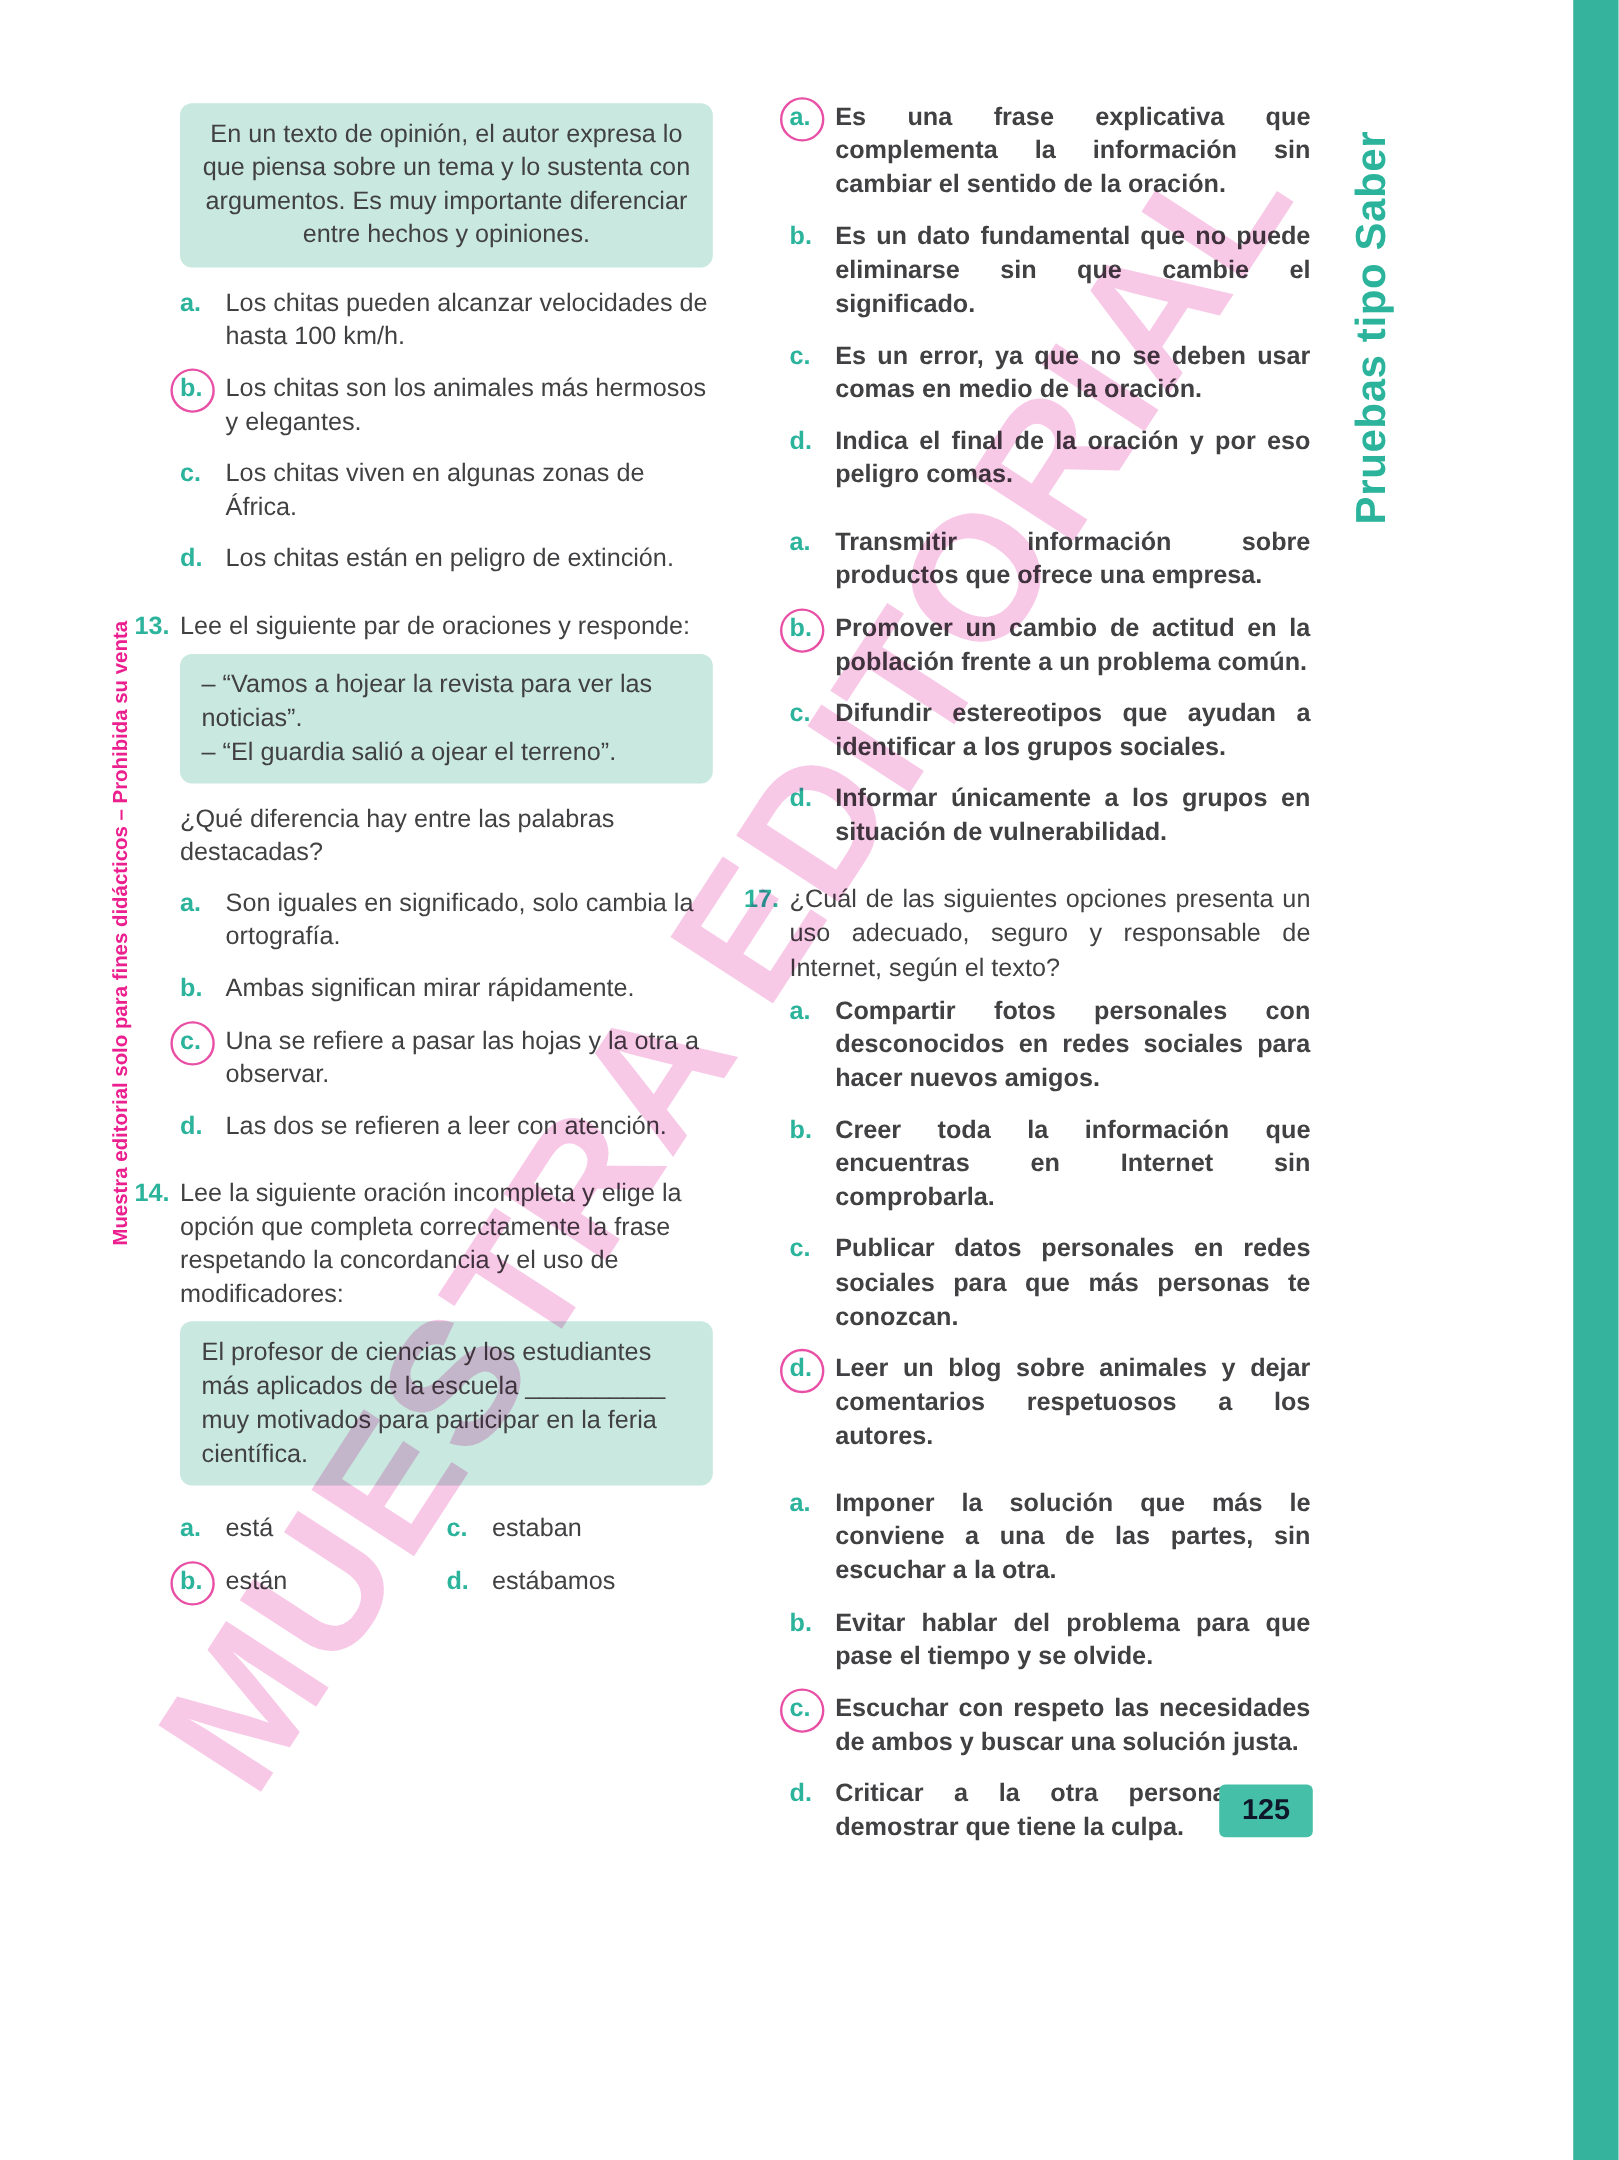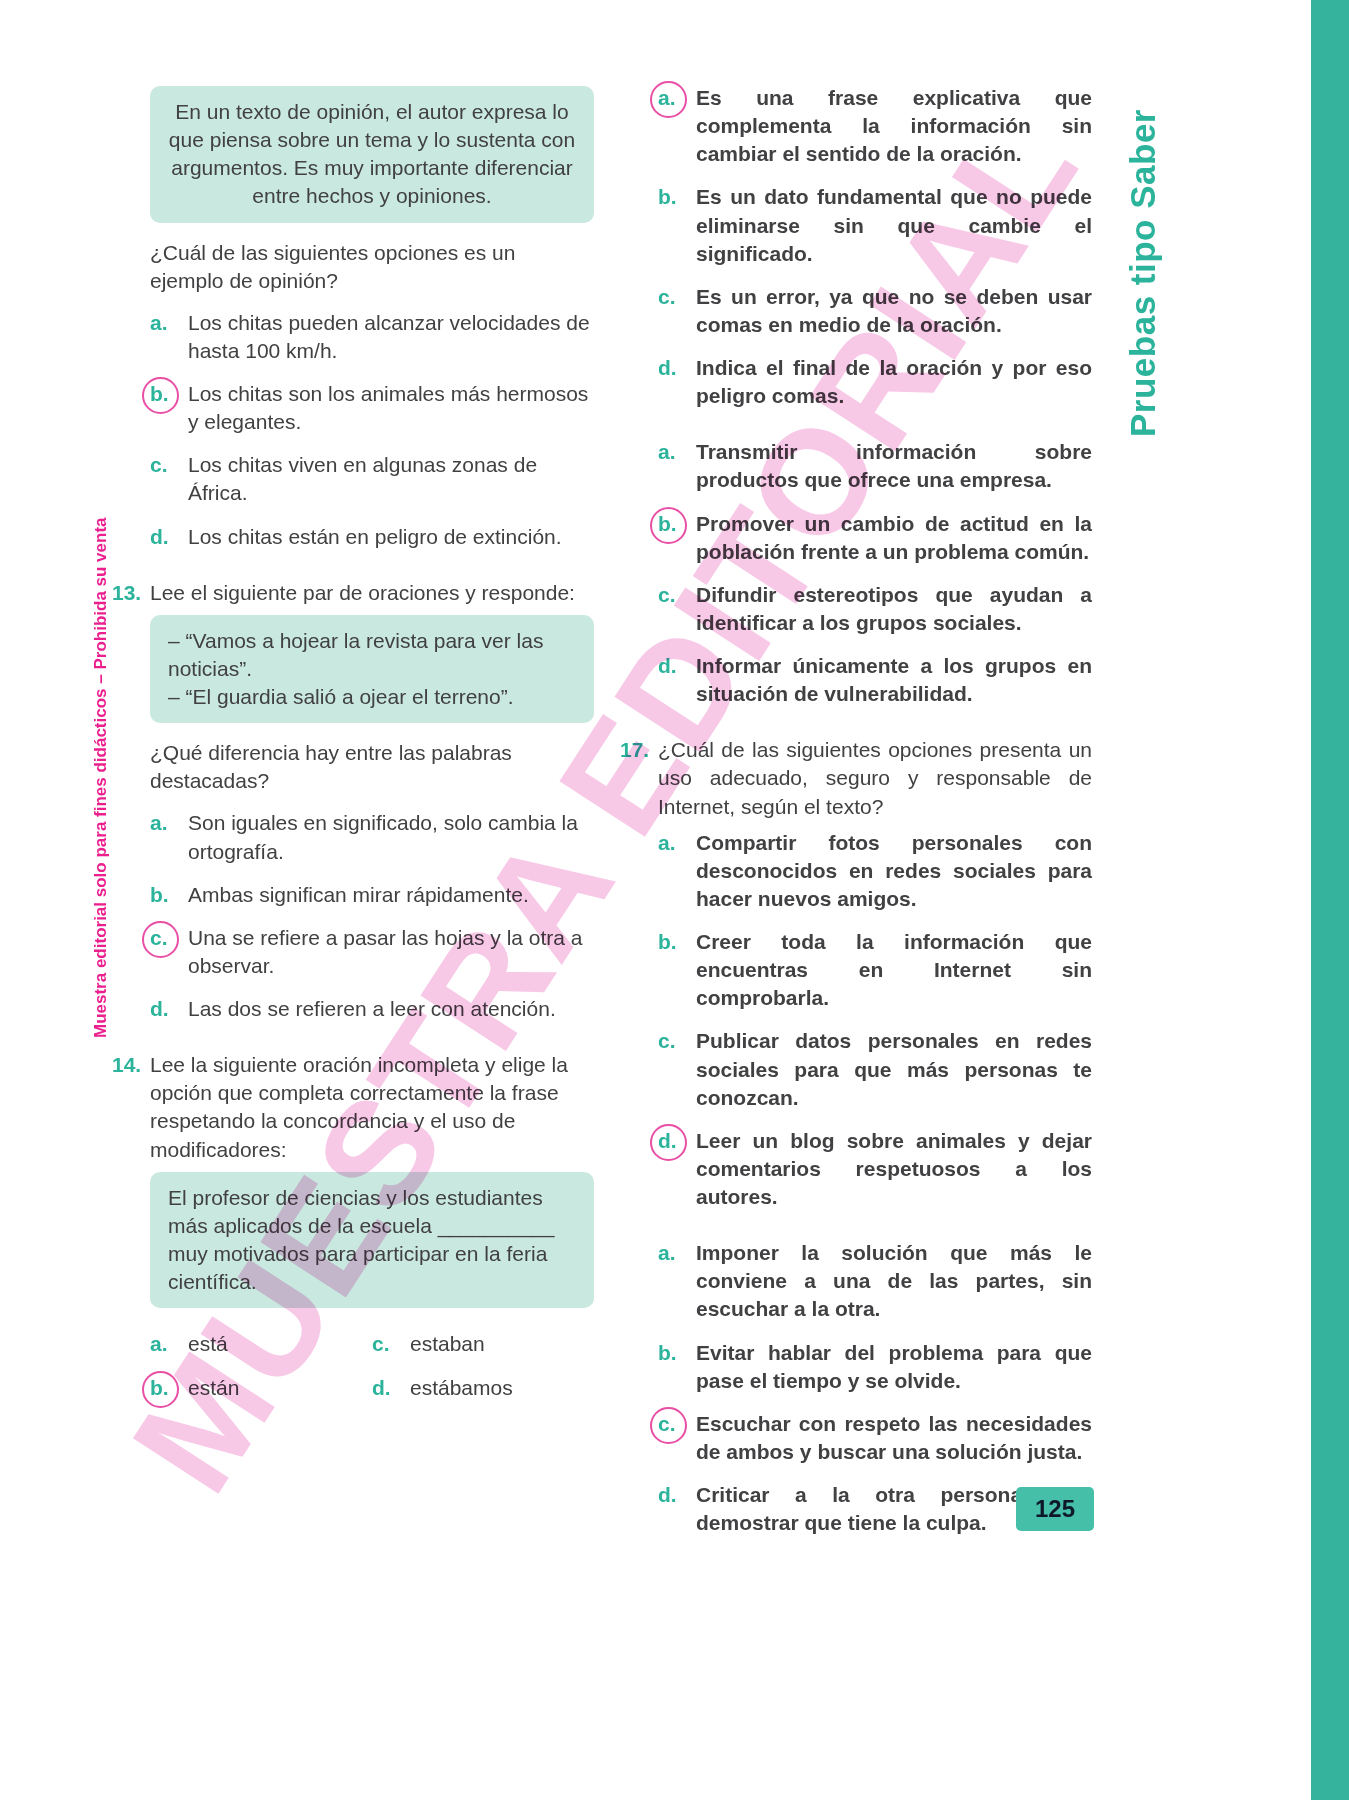--- a/index.html
+++ b/index.html
@@ -67,21 +67,20 @@
   <div class="side-strip"></div>
   <div class="sidebar-title">Pruebas tipo Saber</div>
   <div class="left-margin-text">Muestra editorial solo para fines didácticos – Prohibida su venta</div>
   <div class="watermark">MUESTRA EDITORIAL</div>
   <div class="page-number">125</div>
 
   <div class="col col-left">
 
     <section class="question">
       <div class="q-box center">En un texto de opinión, el autor expresa lo que piensa sobre un tema y lo sustenta con argumentos. Es muy importante diferenciar entre hechos y opiniones.</div>
-      <p class="q-text">¿Cuál de las siguientes opciones es un ejemplo de opinión?</p>
       <div class="opt">
         <span class="opt-label">a.</span>
         <span class="opt-text">Los chitas pueden alcanzar velocidades de hasta 100 km/h.</span>
       </div>
       <div class="opt">
         <span class="opt-label circled">b.</span>
         <span class="opt-text">Los chitas son los animales más hermosos y elegantes.</span>
       </div>
       <div class="opt">
         <span class="opt-label">c.</span>

